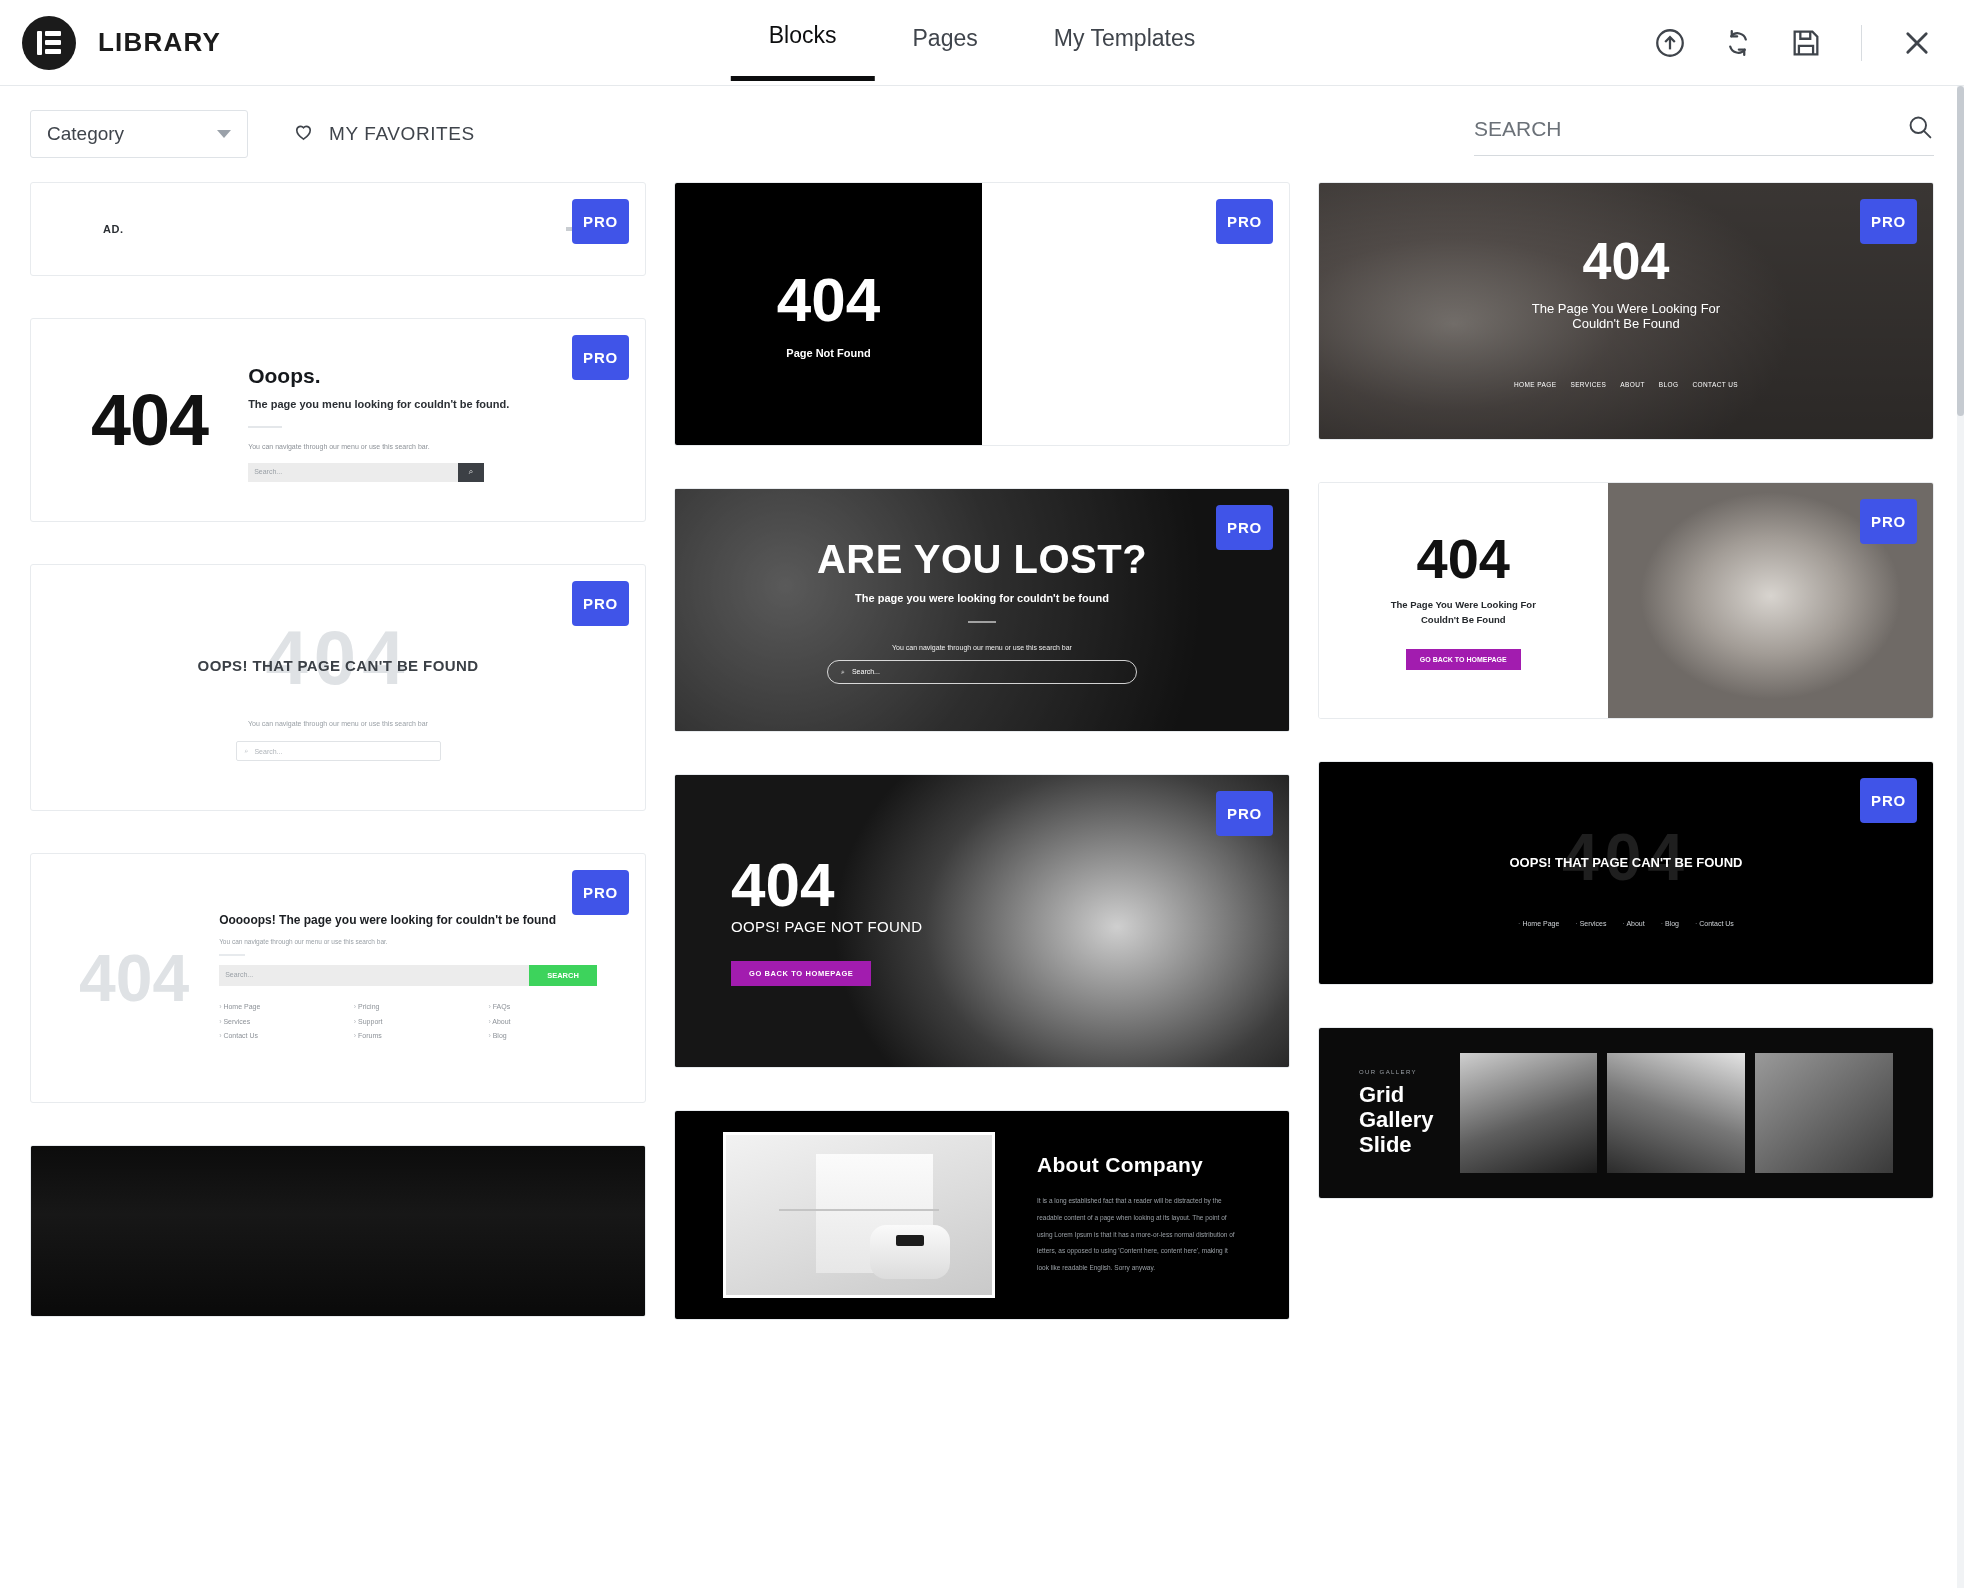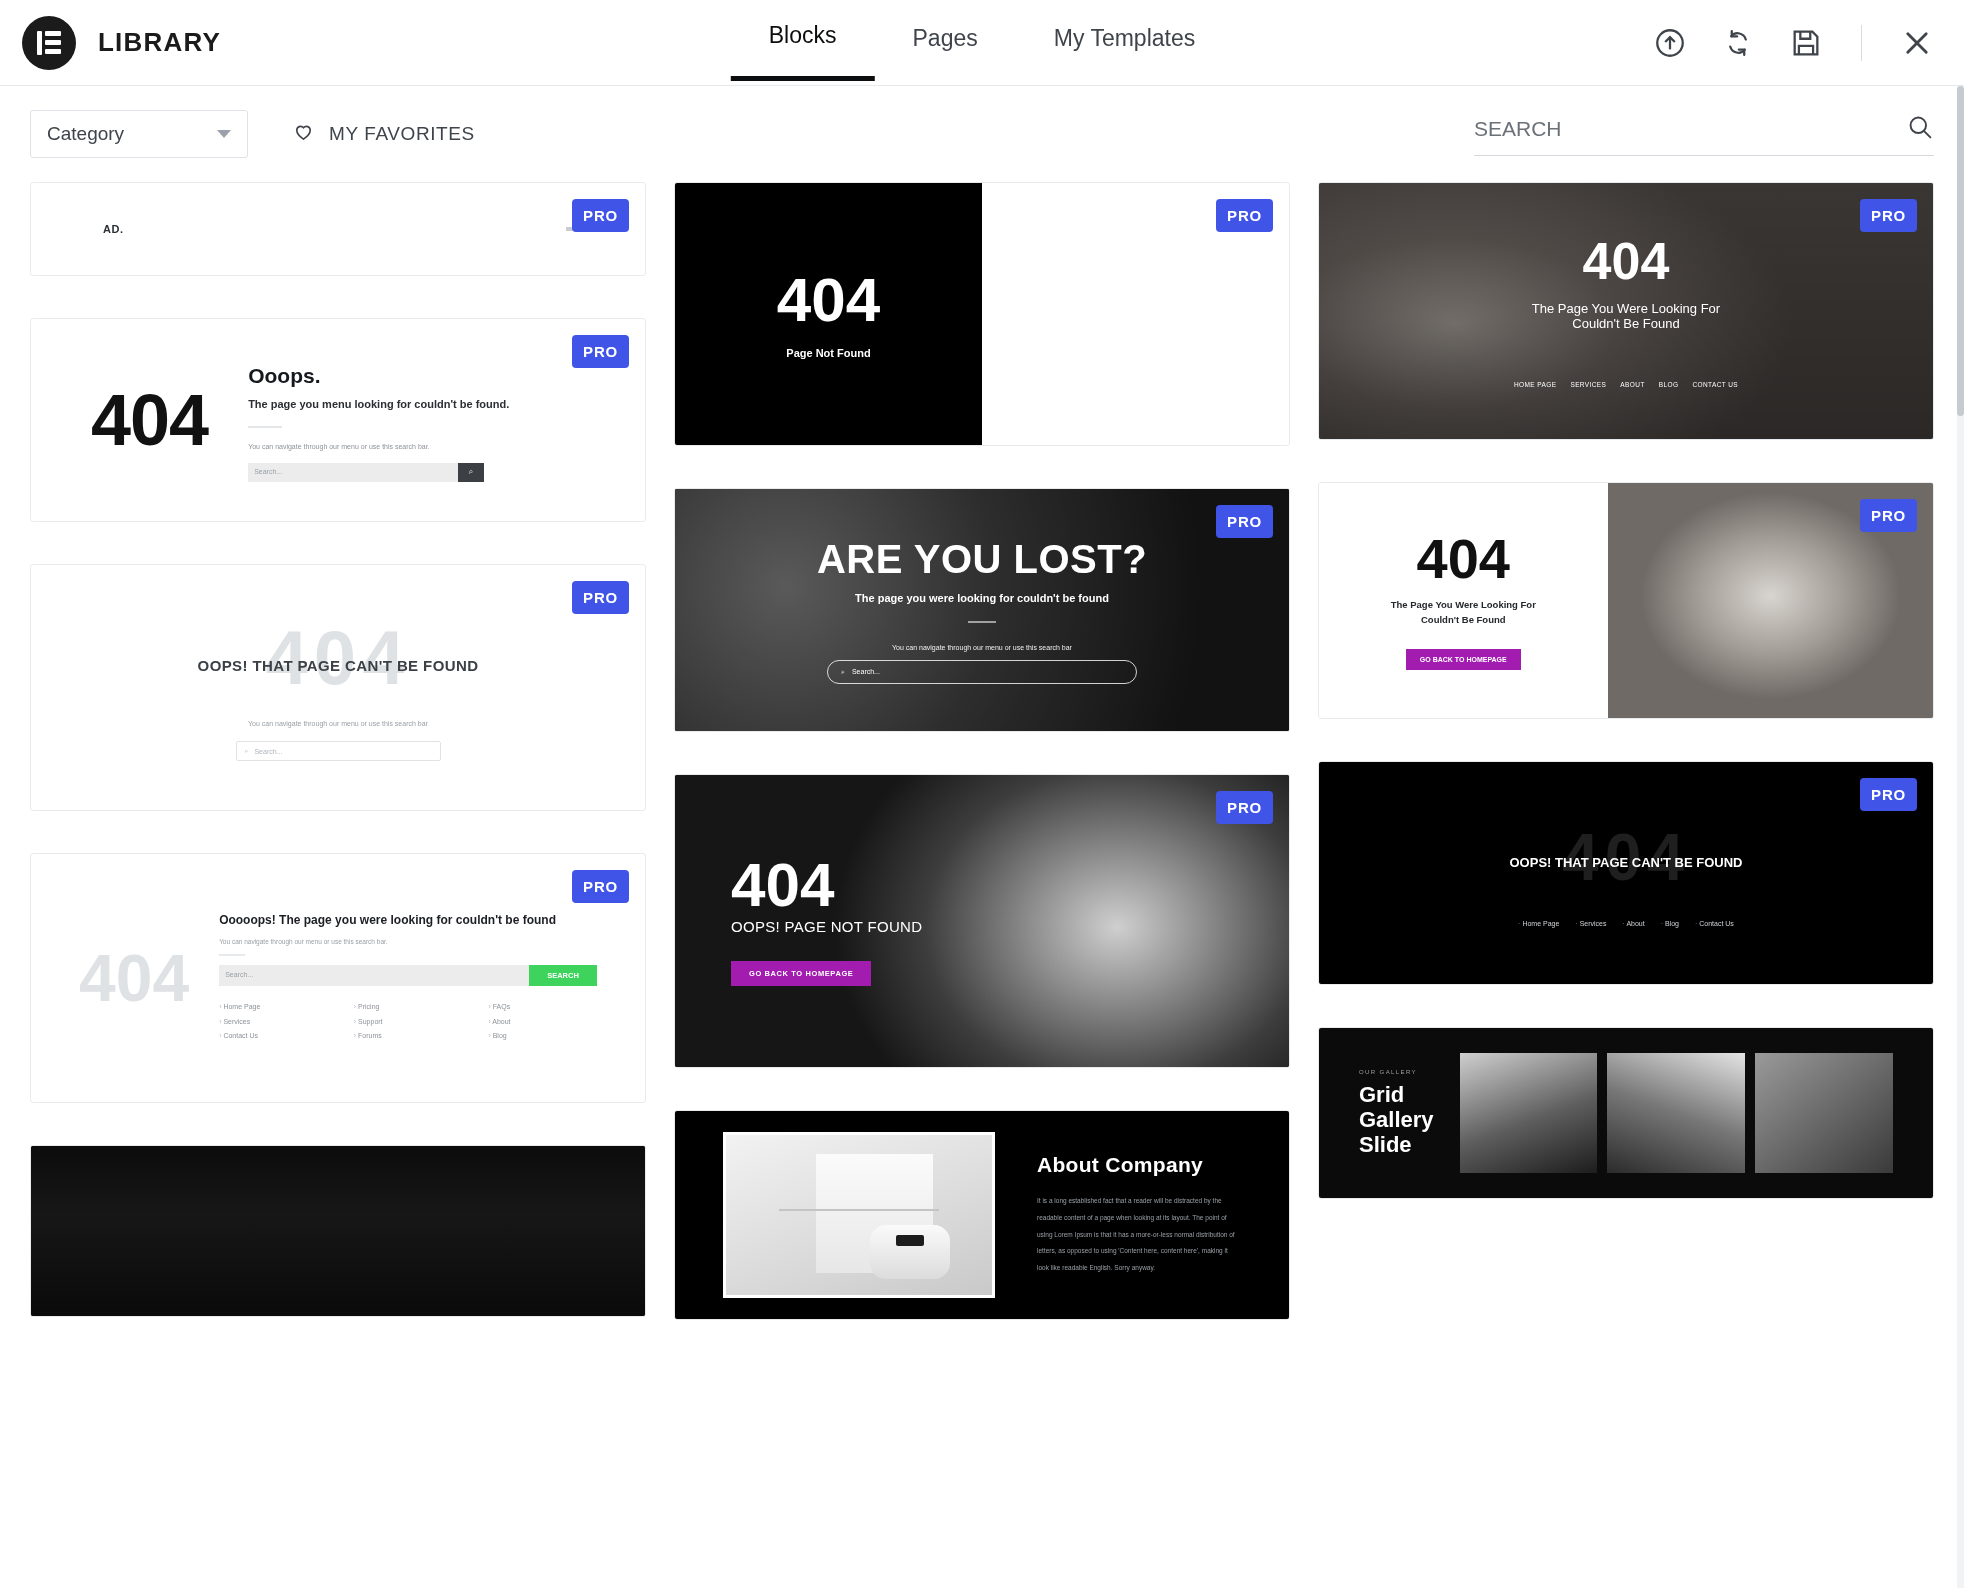--- a/index.html
+++ b/index.html
@@ -98,21 +98,21 @@
 
   .card {
     position: relative; background: #fff;
     border: 1px solid #e8ebee; border-radius: 3px;
     overflow: hidden; cursor: pointer;
   }
   .pro-badge {
     position: absolute; top: 16px; right: 16px; z-index: 5;
     background: #4054e8; color: #fff;
     font-size: 15px; font-weight: bold; letter-spacing: 0.8px;
-    padding: 8px 11px; border-radius: 4px;
+    padding: 14px 11px; border-radius: 4px;
   }
 
   
   .photo { position: absolute; inset: 0; }
   .photo-keyboard {
     background:
       radial-gradient(ellipse 55% 70% at 22% 55%, #a9a29c 0%, #6d6561 48%, #4a4542 100%),
       linear-gradient(120deg, #b9b6b2 0%, #8d8a87 35%, #6e6b69 60%, #b4b1ae 100%);
   }
   .photo-keyboard::after {

